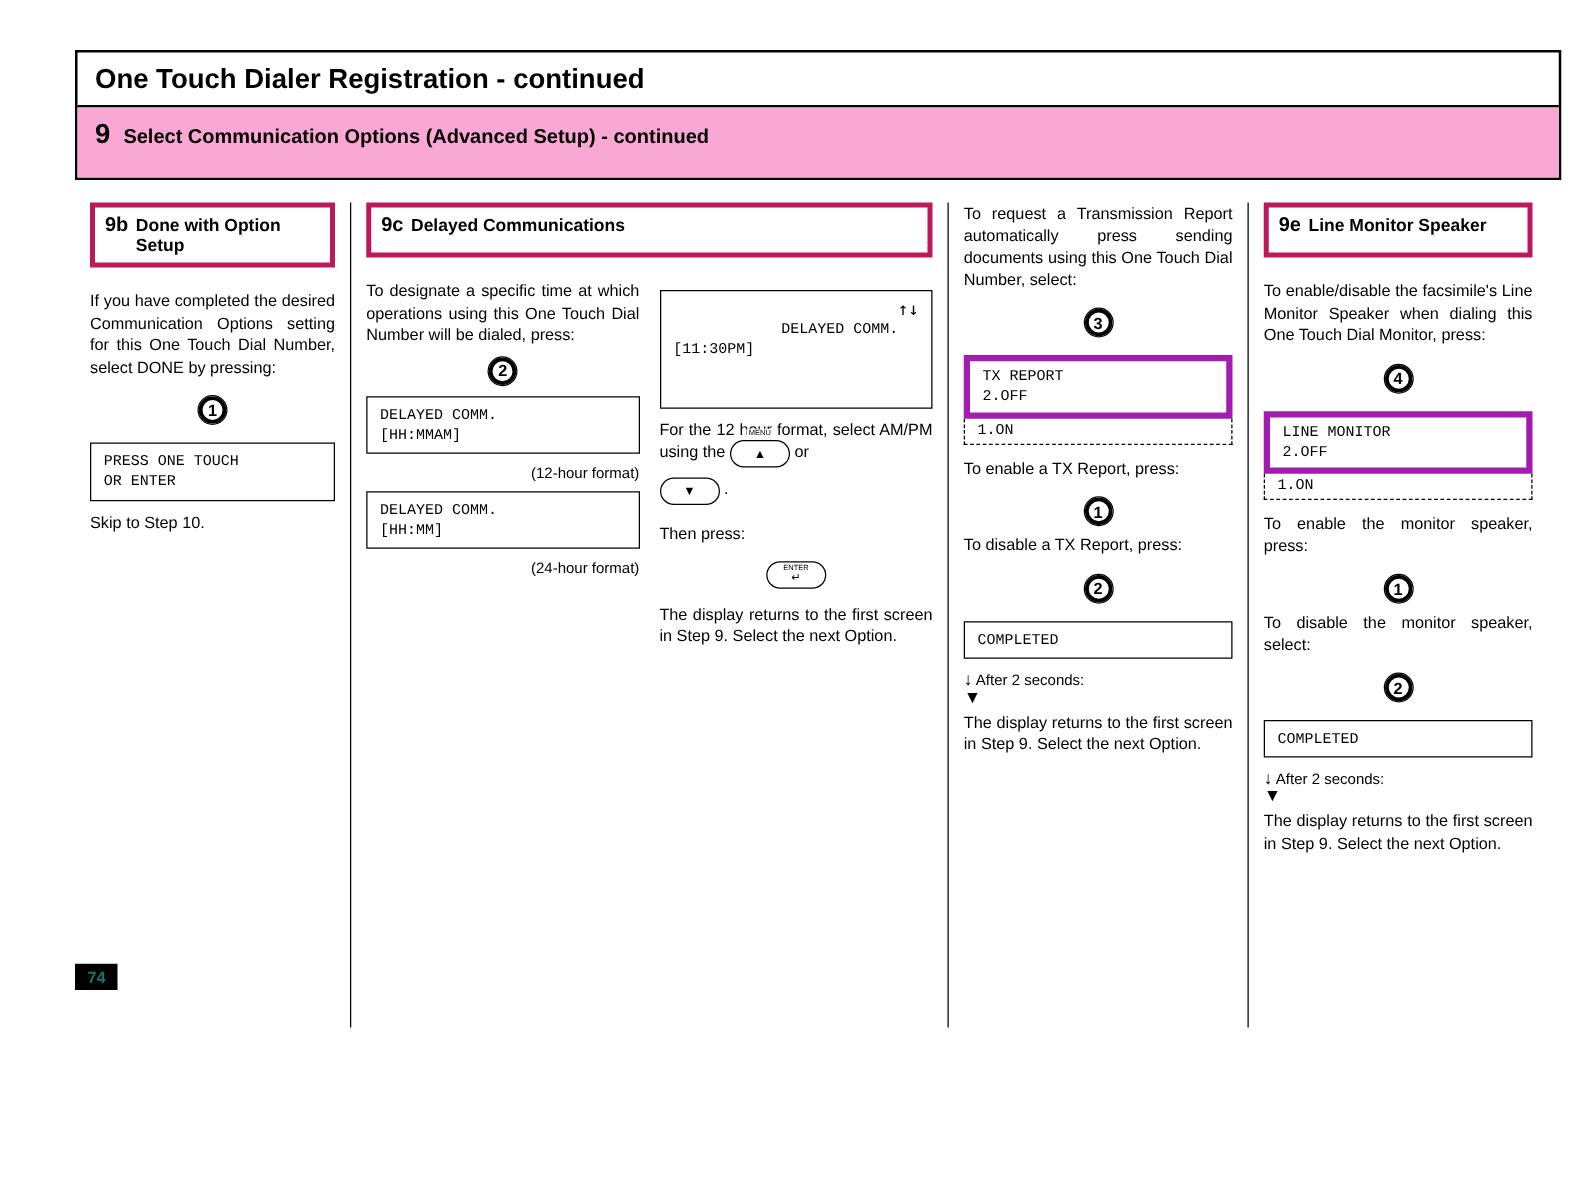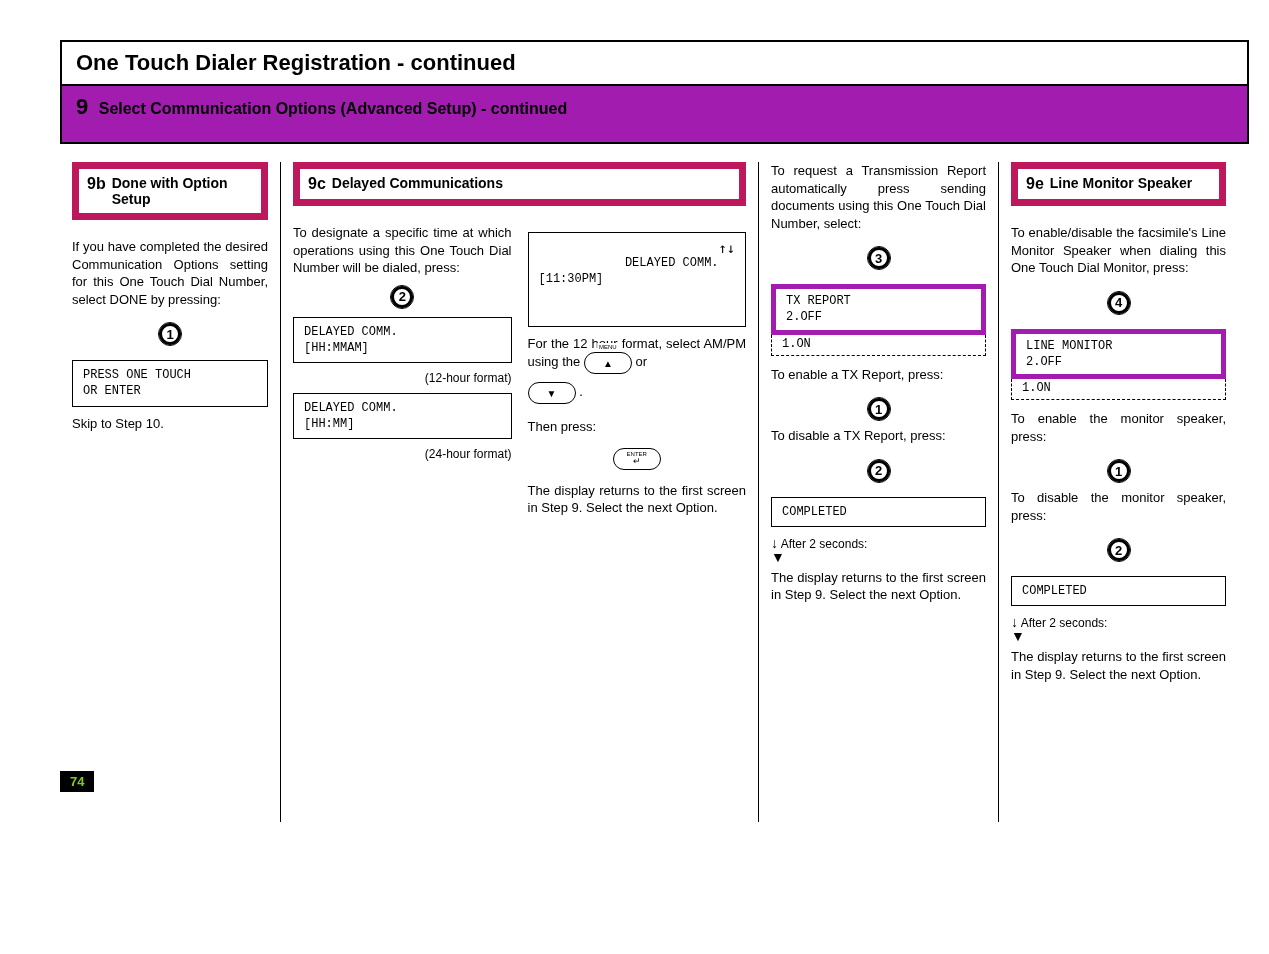--- a/index.html
+++ b/index.html
@@ -15,21 +15,21 @@
     border: 2px solid #000;
     width: 100%;
   }
   .title-bar {
     padding: 8px 14px;
     font-size: 22px;
     font-weight: bold;
     border-bottom: 2px solid #000;
   }
   .subtitle-bar {
-    background: #a21caf;
+    background: #f9a8d4;
     padding: 8px 14px 22px 14px;
     font-size: 16px;
     font-weight: bold;
   }
   .step-num { font-size: 22px; font-weight: bold; margin-right: 6px; }
   .columns {
     display: flex;
     margin-top: 18px;
     gap: 0;
     align-items: stretch;
@@ -42,21 +42,21 @@
     display: flex;
     flex-direction: column;
   }
   .col-9b { width: 220px; }
   .col-9c { width: 478px; border-left: 1px solid #000; }
   .col-9c-inner { display: flex; gap: 16px; }
   .col-9c-left, .col-9c-right { width: 50%; }
   .col-9d { width: 240px; border-left: 1px solid #000; }
   .col-9e { width: 240px; border-left: 1px solid #000; }
   .opt-header {
-    border: 7px solid #be185d;
+    border: 4px solid #be185d;
     padding: 6px 8px;
     margin-bottom: 18px;
     font-weight: bold;
     font-size: 14px;
     min-height: 44px;
     display: flex;
     align-items: flex-start;
   }
   .opt-code { font-size: 16px; margin-right: 6px; }
   .body-text { text-align: justify; line-height: 1.35; margin-bottom: 8px; }
@@ -127,21 +127,21 @@
   }
   .down-arrow {
     font-size: 14px;
     line-height: 0.6;
   }
   .page-num {
     position: absolute;
     left: 40px;
     bottom: 20px;
     background: #000;
-    color: #84cc16;
+    color: #0f766e;
     font-weight: bold;
     font-size: 13px;
     padding: 3px 10px;
   }
   .menu-label {
     position: absolute;
     top: -10px;
     left: 50%;
     transform: translateX(-50%);
     font-size: 6px;
@@ -257,21 +257,21 @@
       </div>
       <p class="body-text">To enable/disable the facsimile's Line Monitor Speaker when dialing this One Touch Dial Monitor, press:</p>
       <div class="center"><span class="btn-circle">4</span></div>
       <div class="dropdown-box">
         <div class="dropdown-main"><span>LINE MONITOR</span>
 <span>2.OFF</span></div>
         <div class="dropdown-drop">1.ON</div>
       </div>
       <p class="body-text">To enable the monitor speaker, press:</p>
       <div class="center"><span class="btn-circle">1</span></div>
-      <p class="body-text">To disable the monitor speaker, press:</p>
+      <p class="body-text">To disable the monitor speaker, select:</p>
       <div class="center"><span class="btn-circle">2</span></div>
       <div class="lcd">COMPLETED</div>
       <div class="after-tag">
         <span class="down-arrow">↓</span>
         <span>After 2 seconds:</span><br>
         <span class="down-arrow">▼</span>
       </div>
       <p class="body-text">The display returns to the first screen in Step 9. Select the next Option.</p>
     </div>
 

